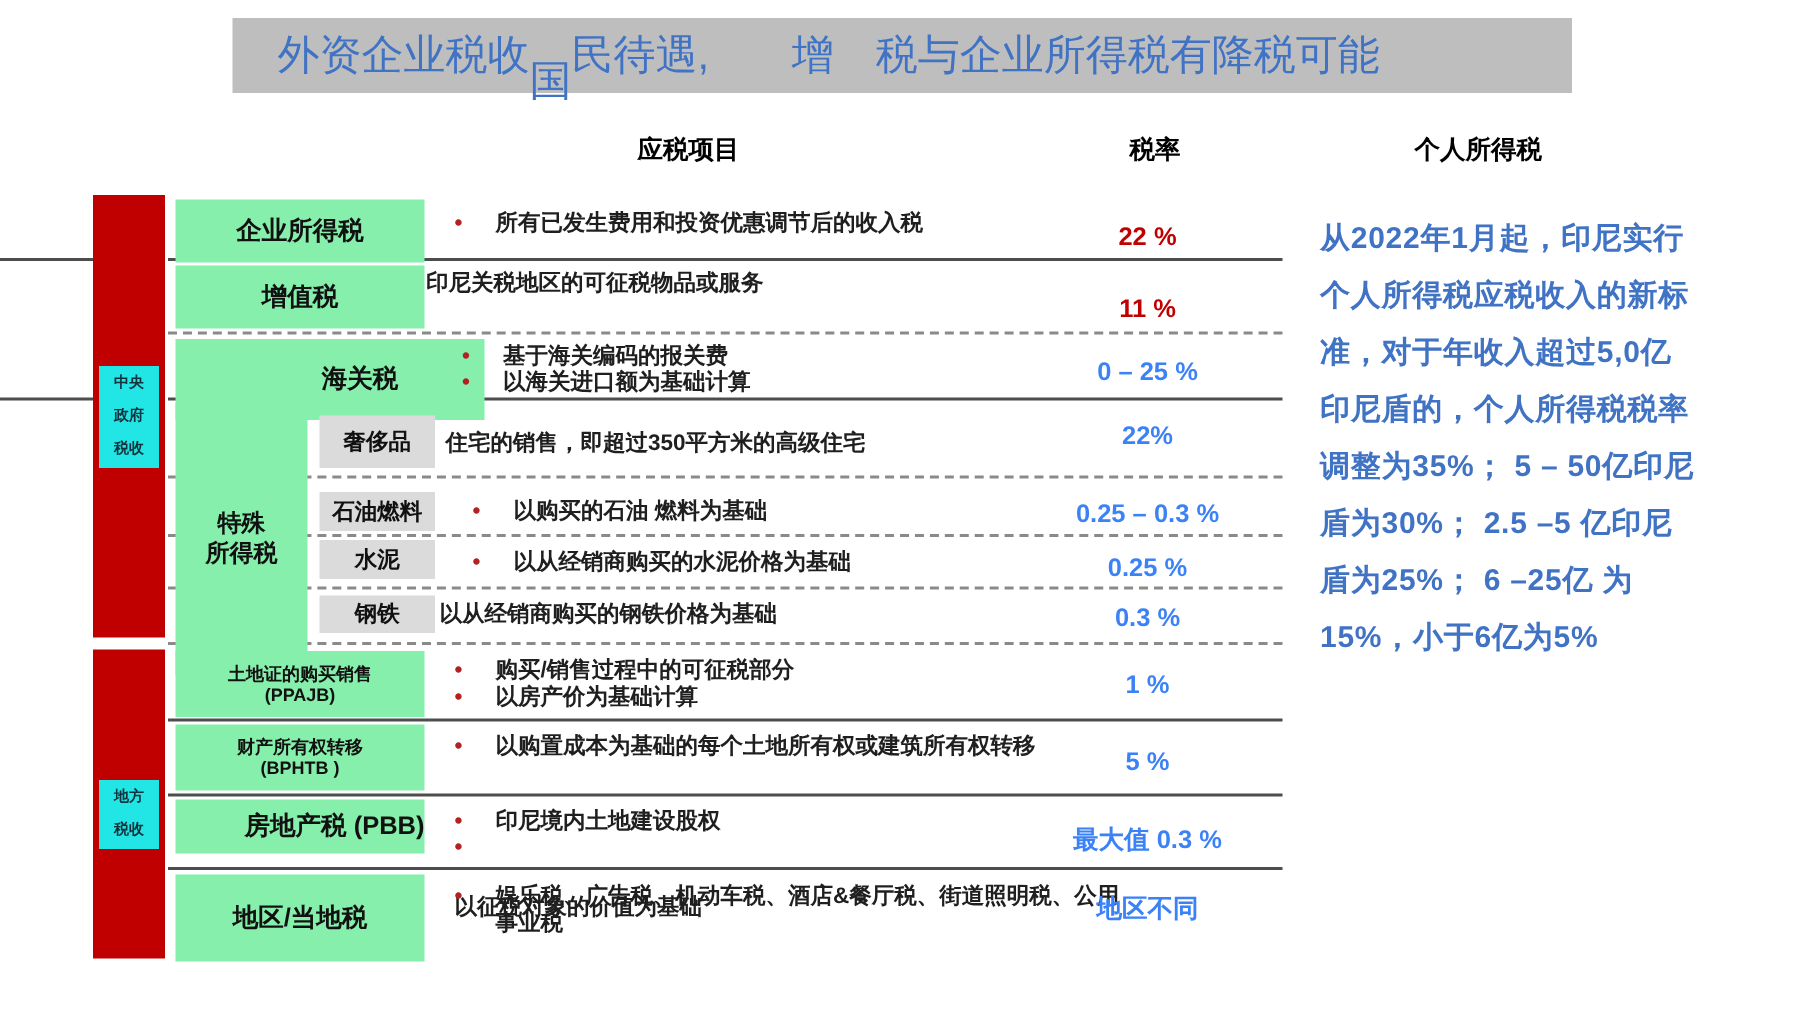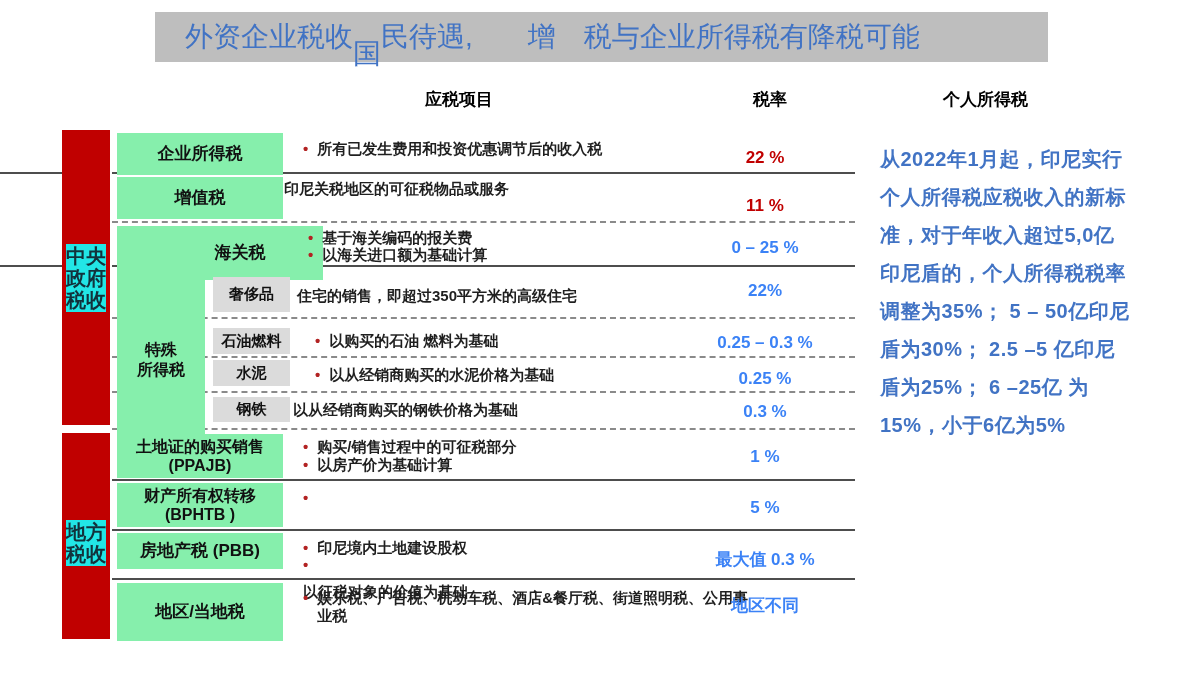--- a/index.html
+++ b/index.html
@@ -19,41 +19,41 @@
   .title-bar .g1{margin-left:55px;}
   .title-bar .g2{margin-left:28px;}
 
   
   .col-header{position:absolute;top:88px;font-size:17px;font-weight:bold;color:#000000;}
 
   
   .red-bar{position:absolute;left:62px;width:48px;background:#c00000;}
   .cyan-label{
     position:absolute;left:66px;width:40px;background:#22e6e6;
-    color:#12323c;font-size:20px;font-weight:bold;line-height:22px;
+    color:#12323c;font-size:10px;font-weight:bold;line-height:22px;
     text-align:center;padding:1px 0;
   }
 
   
   .lbox{
     position:absolute;left:117px;width:166px;background:#86efac;
     display:flex;align-items:center;justify-content:center;flex-direction:column;
     color:#111;font-weight:bold;font-size:17px;text-align:center;line-height:1.2;
   }
-  .lbox .sub{font-size:16px;}
+  .lbox .sub{font-size:12px;}
   .lbox.outer{left:117px;width:88px;font-size:16px;}
   .sbox{
     position:absolute;left:213px;width:77px;background:#dbdbdb;
     display:flex;align-items:center;justify-content:center;
     color:#111;font-weight:bold;font-size:15px;
   }
 
   
   .desc{
-    position:absolute;display:flex;gap:9px;align-items:flex-start;
+    position:absolute;display:flex;gap:22px;align-items:flex-start;
     font-size:15px;font-weight:600;color:#1f1f1f;line-height:1.18;
   }
   .bu{color:#b22222;flex:0 0 auto;}
   .bu::before{content:"•";}
 
   
   .rate{
     position:absolute;left:690px;width:150px;text-align:center;
     font-size:17px;font-weight:bold;color:#3b82f6;white-space:nowrap;
   }
@@ -135,21 +135,21 @@
   </div>
 
 <div class="lbox" style="top:434px;height:44px;">
   <span class="sub">土地证的购买销售</span>
   <span class="sub">(PPAJB)</span>
 </div>
 <div class="lbox" style="top:483px;height:44px;">
   <span class="sub">财产所有权转移</span>
   <span class="sub">(BPHTB )</span>
 </div>
-<div class="lbox" style="top:533px;height:36px;">
+<div class="lbox" style="top:533px;height:36px;align-items:flex-end;">
     <span>房地产税 (PBB)</span>
   </div>
 <div class="lbox" style="top:583px;height:58px;">
     <span>地区/当地税</span>
   </div>
 
 <div class="desc" style="left:303px;top:140px;">
   <span class="bu"></span>
     <span>所有已发生费用和投资优惠调节后的收入税</span>
 </div>
@@ -181,20 +181,21 @@
 <div class="desc" style="left:303px;top:438px;">
   <span class="bu"></span>
     <span>购买/销售过程中的可征税部分</span>
 </div>
 <div class="desc" style="left:303px;top:456px;">
   <span class="bu"></span>
     <span>以房产价为基础计算</span>
 </div>
 <div class="desc" style="left:303px;top:489px;width:545px;">
   <span class="bu"></span>
+    <span>以购置成本为基础的每个土地所有权或建筑所有权转移</span>
 </div>
 <div class="desc" style="left:303px;top:539px;">
   <span class="bu"></span>
     <span>印尼境内土地建设股权</span>
 </div>
 <div class="desc" style="left:303px;top:556px;flex-direction:column;">
   <span class="bu"></span>
     <span>以征税对象的价值为基础</span>
 </div>
 <div class="desc" style="left:303px;top:589px;width:450px;">

